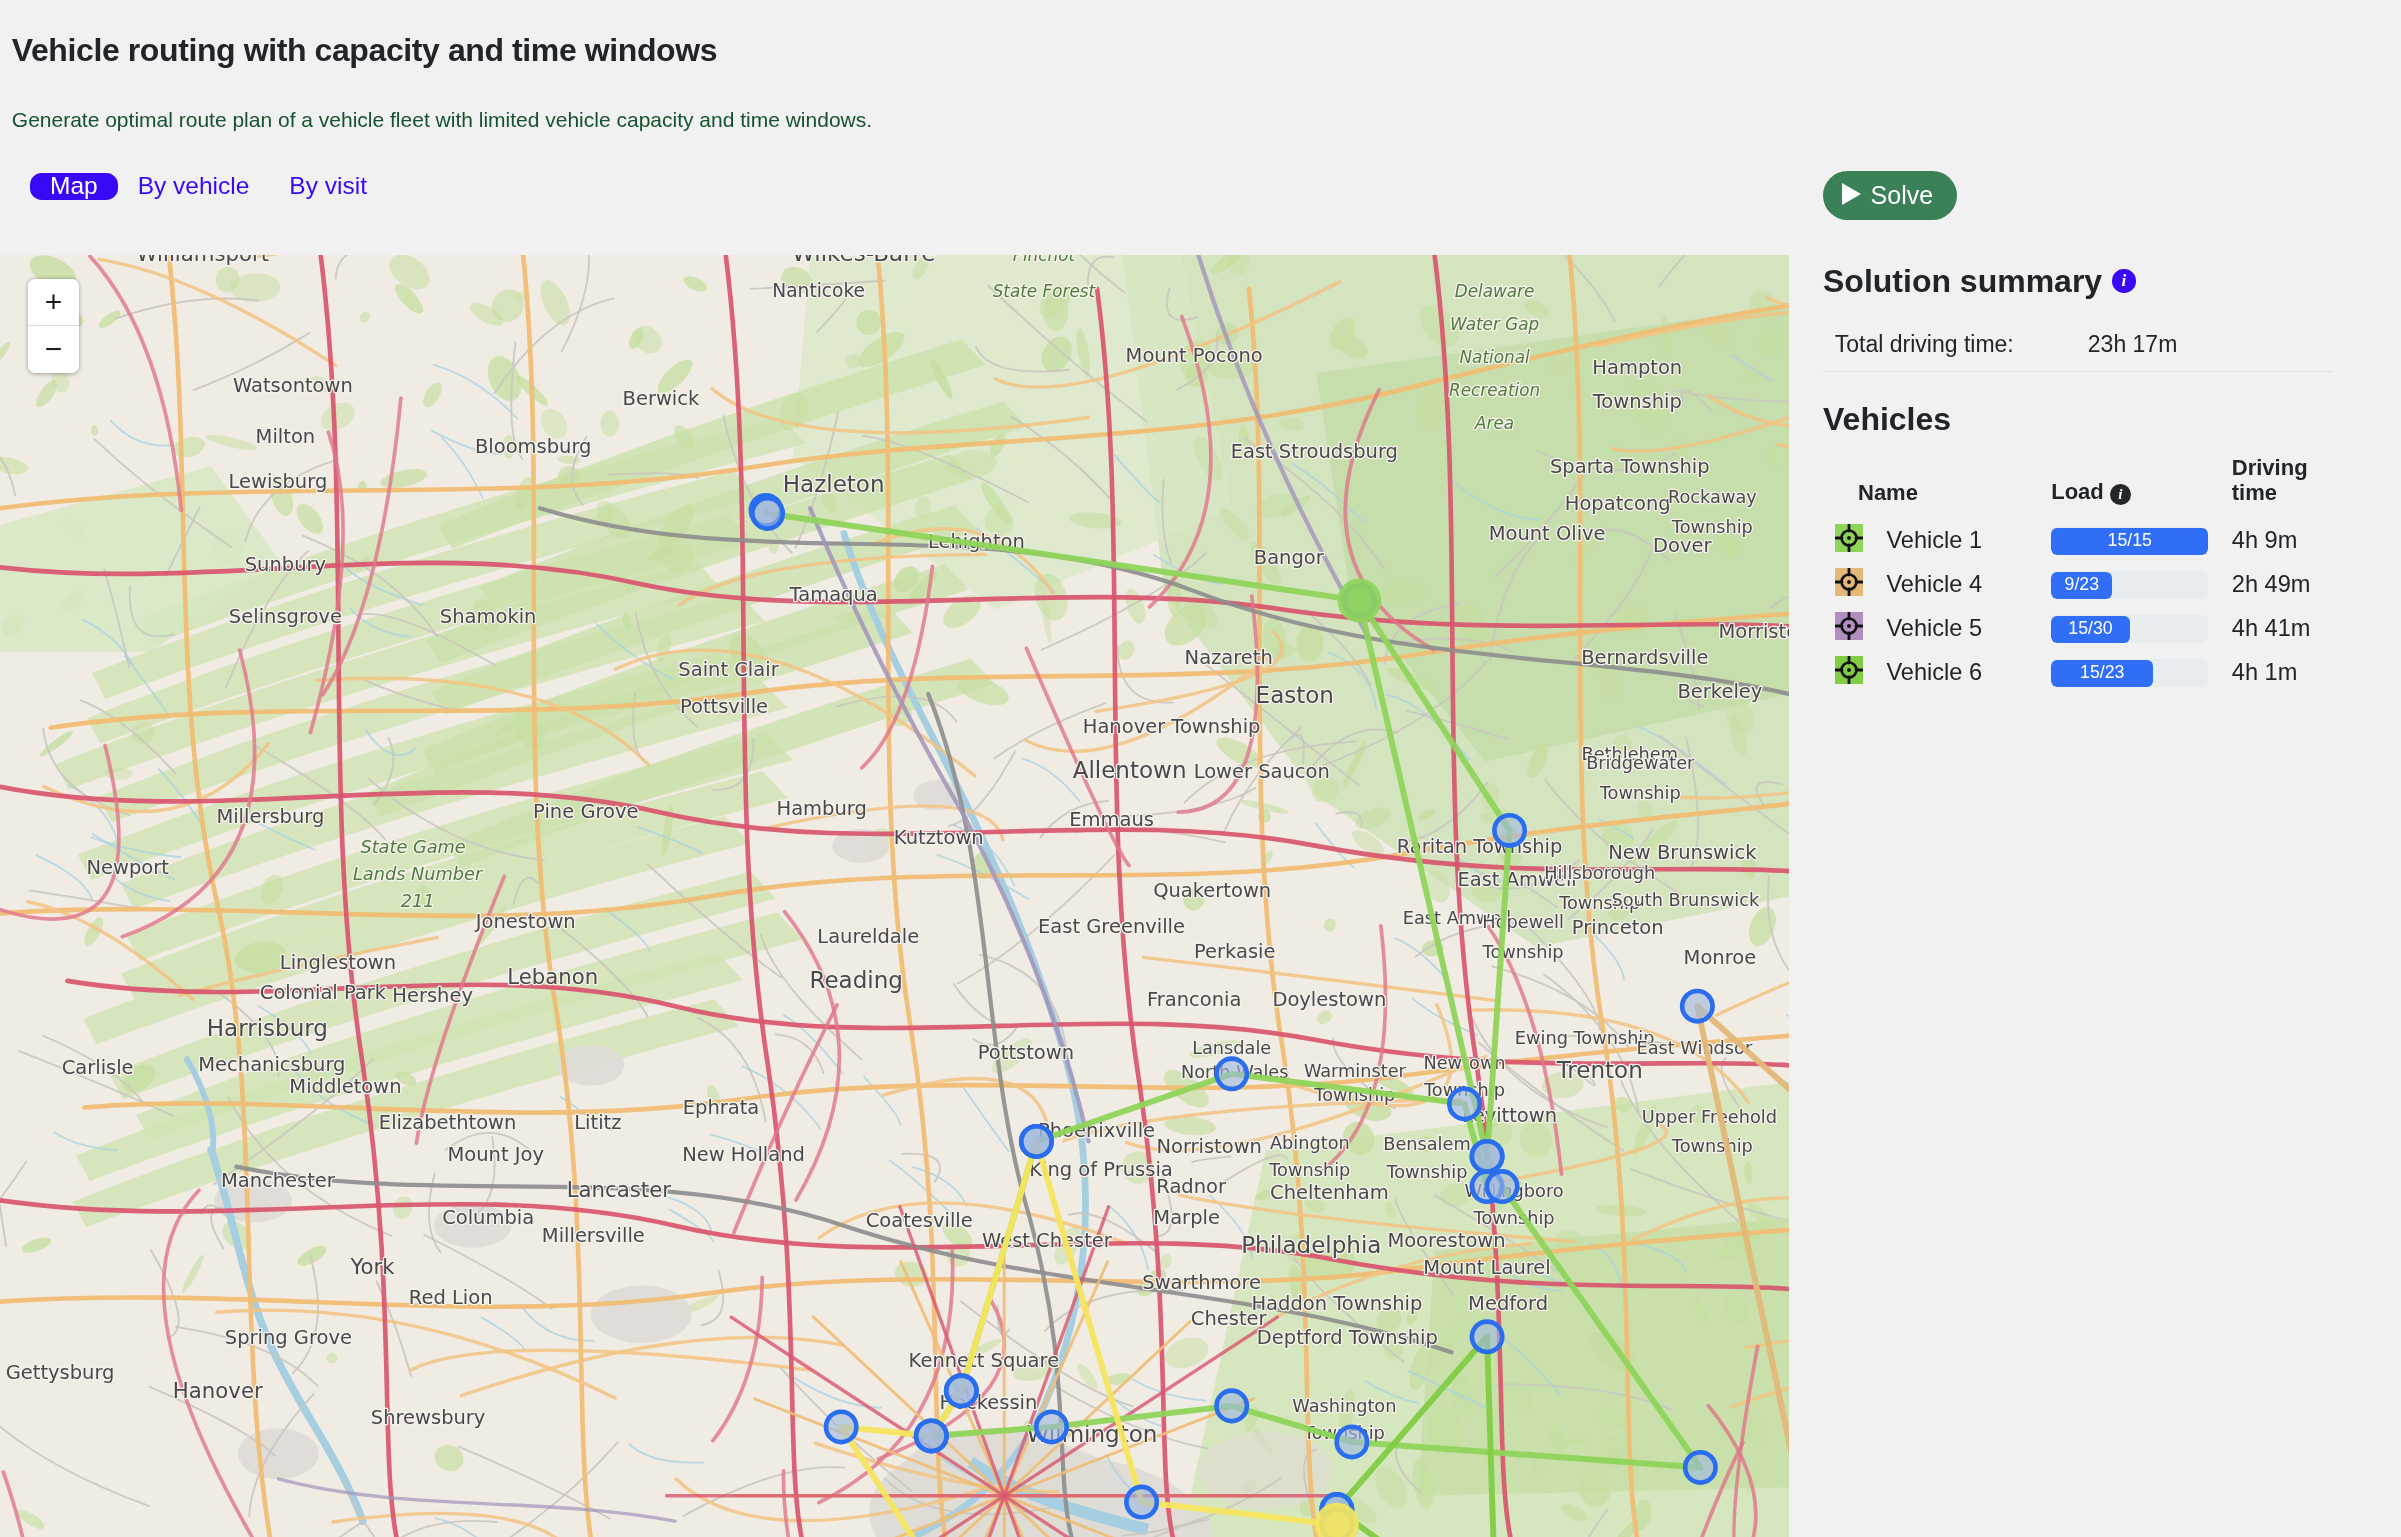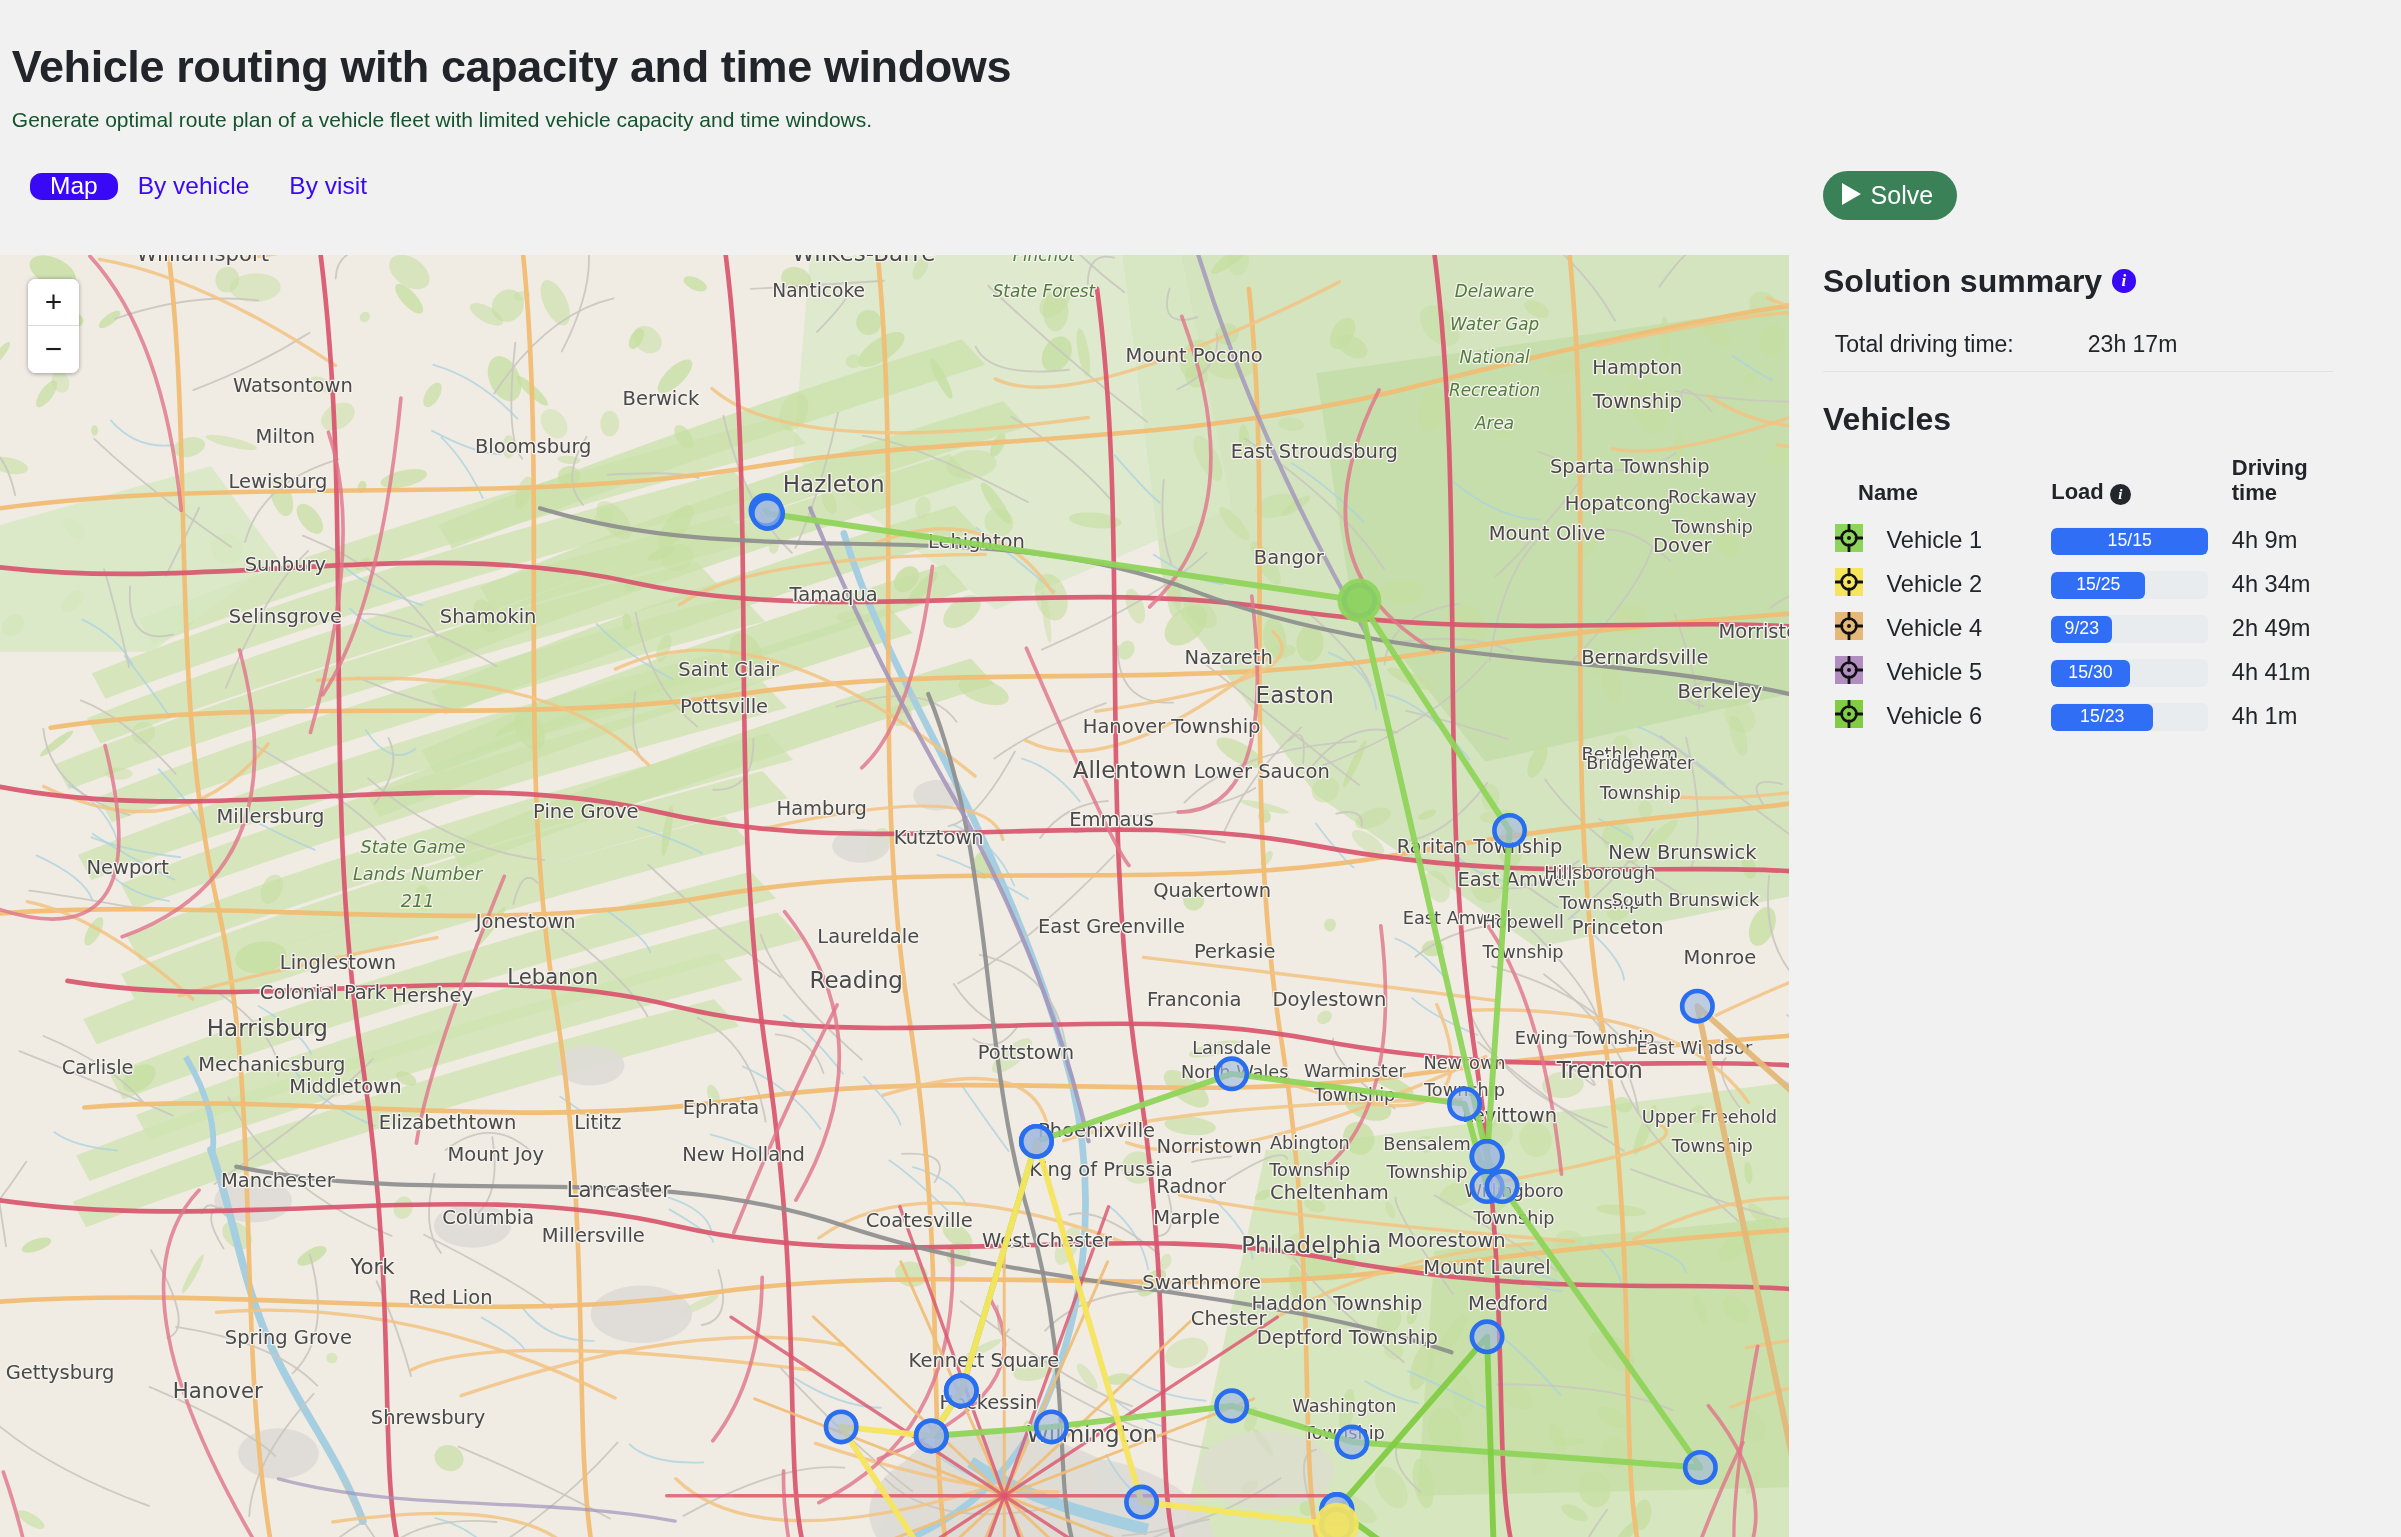--- a/index.html
+++ b/index.html
@@ -8,21 +8,21 @@
     width: 2401px; height: 1537px;
     background: #f1f1f1;
     font-family: "Liberation Sans", sans-serif;
     overflow: hidden;
   }
   .page { position: relative; width: 2401px; height: 1537px; background: #f1f1f1; }
 
   
   .page-title {
     position: absolute; left: 11.8px; top: 11.8px;
-    font-size: 45px; font-weight: 700; color: #212529;
+    font-size: 32px; font-weight: 700; color: #212529;
     letter-spacing: -0.4px; line-height: 1.1;
     white-space: nowrap;
   }
   .page-subtitle {
     position: absolute; left: 11.8px; top: 108px;
     font-size: 21px; color: #14532d; font-weight: 400;
     white-space: nowrap;
   }
 
   
@@ -192,39 +192,20 @@
               </span></td>
             <td class="v-name">Vehicle 1</td>
             <td>
               <div class="loadbar">
                 <div class="fill" style="width:100%">
                   <span>15/15</span>
                 </div>
               </div>
             </td>
             <td>4h 9m</td>
-          </tr>
-          <tr>
-            <td class="v-icon"><span class="vmark">
-                <svg width="28" height="28" viewBox="0 0 24 24">
-                  <rect width="24" height="24" fill="#f5e55e"></rect>
-                  <circle cx="12" cy="12" r="6.4" fill="none" stroke="#111" stroke-width="2.2"></circle>
-                  <circle cx="12" cy="12" r="1.7" fill="#111"></circle>
-                  <path d="M12 0.8v5.2M12 18v5.2M0.8 12h5.2M18 12h5.2" stroke="#111" stroke-width="2.4" stroke-linecap="round"></path>
-                </svg>
-              </span></td>
-            <td class="v-name">Vehicle 2</td>
-            <td>
-              <div class="loadbar">
-                <div class="fill" style="width:60%">
-                  <span>15/25</span>
-                </div>
-              </div>
-            </td>
-            <td>4h 34m</td>
           </tr>
           <tr>
             <td class="v-icon"><span class="vmark">
                 <svg width="28" height="28" viewBox="0 0 24 24">
                   <rect width="24" height="24" fill="#e3b878"></rect>
                   <circle cx="12" cy="12" r="6.4" fill="none" stroke="#111" stroke-width="2.2"></circle>
                   <circle cx="12" cy="12" r="1.7" fill="#111"></circle>
                   <path d="M12 0.8v5.2M12 18v5.2M0.8 12h5.2M18 12h5.2" stroke="#111" stroke-width="2.4" stroke-linecap="round"></path>
                 </svg>
               </span></td>

